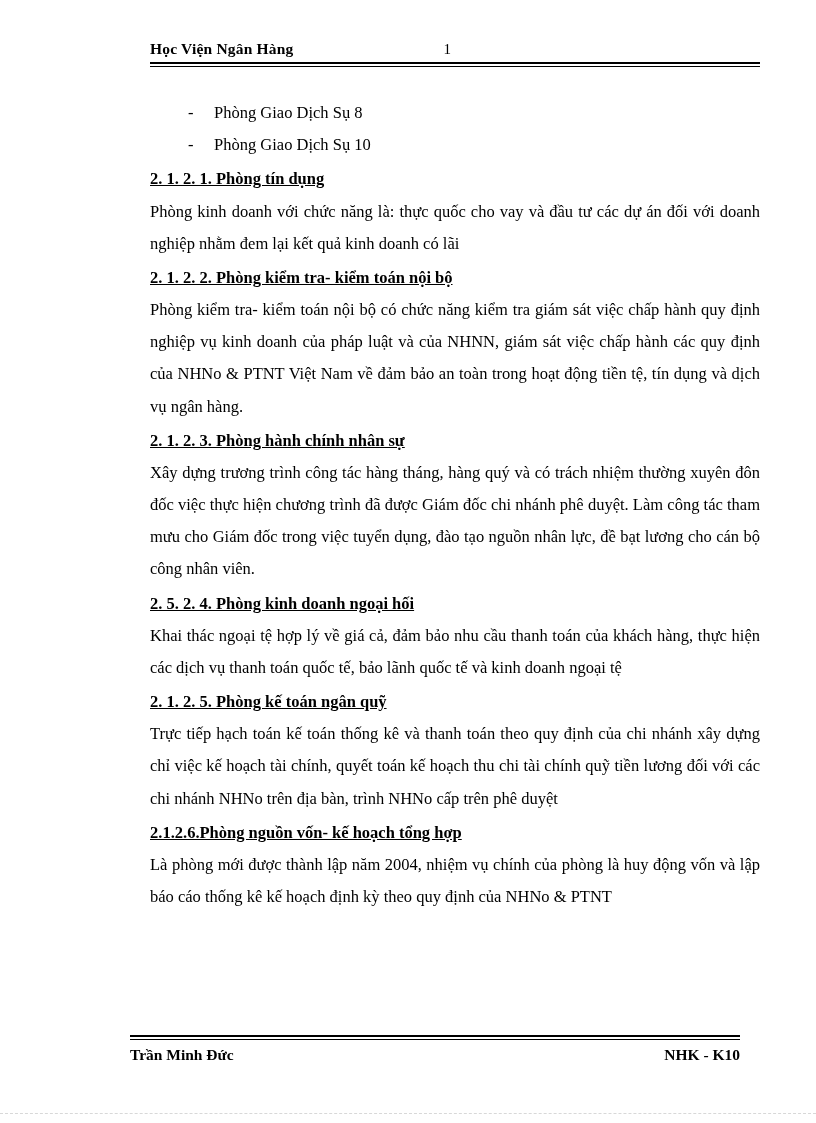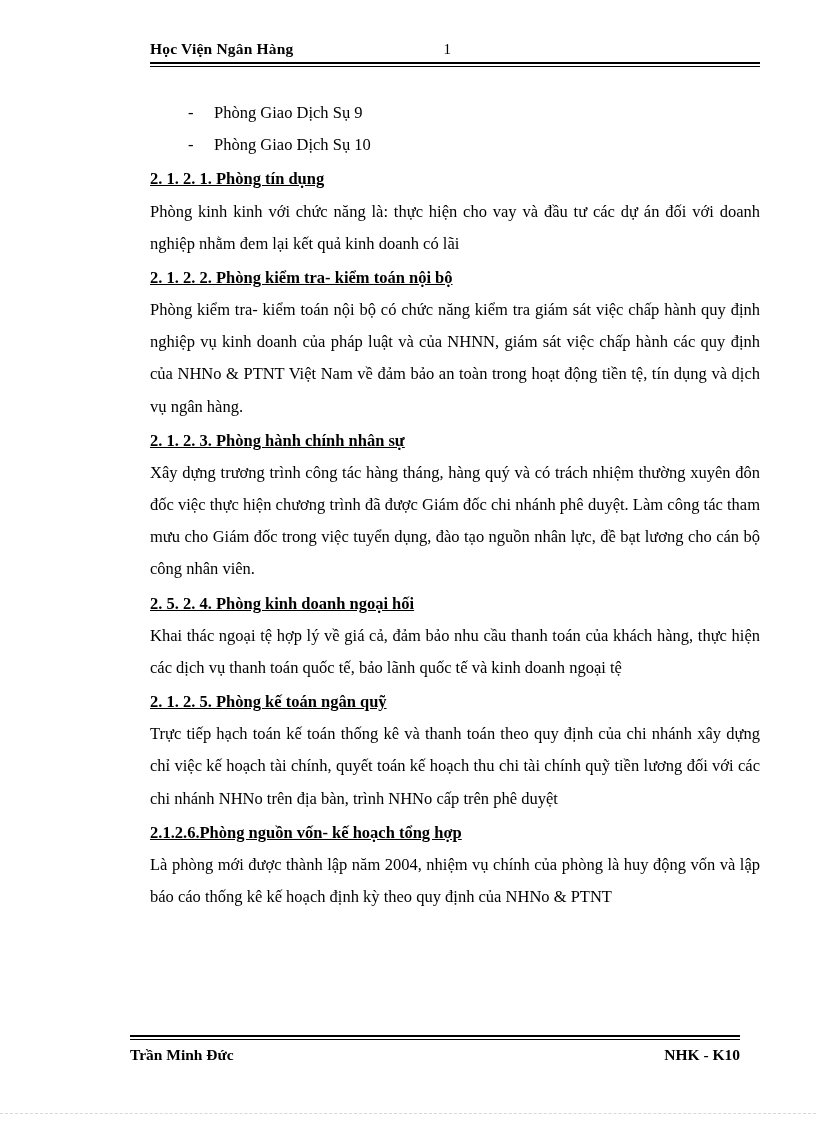--- a/index.html
+++ b/index.html
@@ -117,29 +117,29 @@
     <div class="header-row">
       <span class="header-title">Học Viện Ngân Hàng</span>
       <span class="header-page">1</span>
     </div>
     <div class="rule-double"></div>
 
     <div class="doc-body">
 
       <div class="bullet-line">
         <span class="bullet-dash">-</span>
-        <span>Phòng Giao Dịch Sụ 9</span>
+        <span>Phòng Giao Dịch Sụ 8</span>
       </div>
       <div class="bullet-line">
         <span class="bullet-dash">-</span>
         <span>Phòng Giao Dịch Sụ 10</span>
       </div>
 
       <div class="heading">2. 1. 2. 1. Phòng tín dụng</div>
-      <p class="para">Phòng kinh kinh với chức năng là: thực hiện cho vay và đầu tư các dự án đối với doanh nghiệp nhằm đem lại kết quả kinh doanh có lãi</p>
+      <p class="para">Phòng kinh doanh với chức năng là: thực quốc cho vay và đầu tư các dự án đối với doanh nghiệp nhằm đem lại kết quả kinh doanh có lãi</p>
 
       <div class="heading">2. 1. 2. 2. Phòng kiểm tra- kiểm toán nội bộ</div>
       <p class="para">Phòng kiểm tra- kiểm toán nội bộ có chức năng kiểm tra giám sát việc chấp hành quy định nghiệp vụ kinh doanh của pháp luật và của NHNN, giám sát việc chấp hành các quy định của NHNo &amp; PTNT Việt Nam về đảm bảo an toàn trong hoạt động tiền tệ, tín dụng và dịch vụ ngân hàng.</p>
 
       <div class="heading">2. 1. 2. 3. Phòng hành chính nhân sự</div>
       <p class="para">Xây dựng trương trình công tác hàng tháng, hàng quý và có trách nhiệm thường xuyên đôn đốc việc thực hiện chương trình đã được Giám đốc chi nhánh phê duyệt. Làm công tác tham mưu cho Giám đốc trong việc tuyển dụng, đào tạo nguồn nhân lực, đề bạt lương cho cán bộ công nhân viên.</p>
 
       <div class="heading">2. 5. 2. 4. Phòng kinh doanh ngoại hối</div>
       <p class="para">Khai thác ngoại tệ hợp lý về giá cả, đảm bảo nhu cầu thanh toán của khách hàng, thực hiện các dịch vụ thanh toán quốc tế, bảo lãnh quốc tế và kinh doanh ngoại tệ</p>
 

